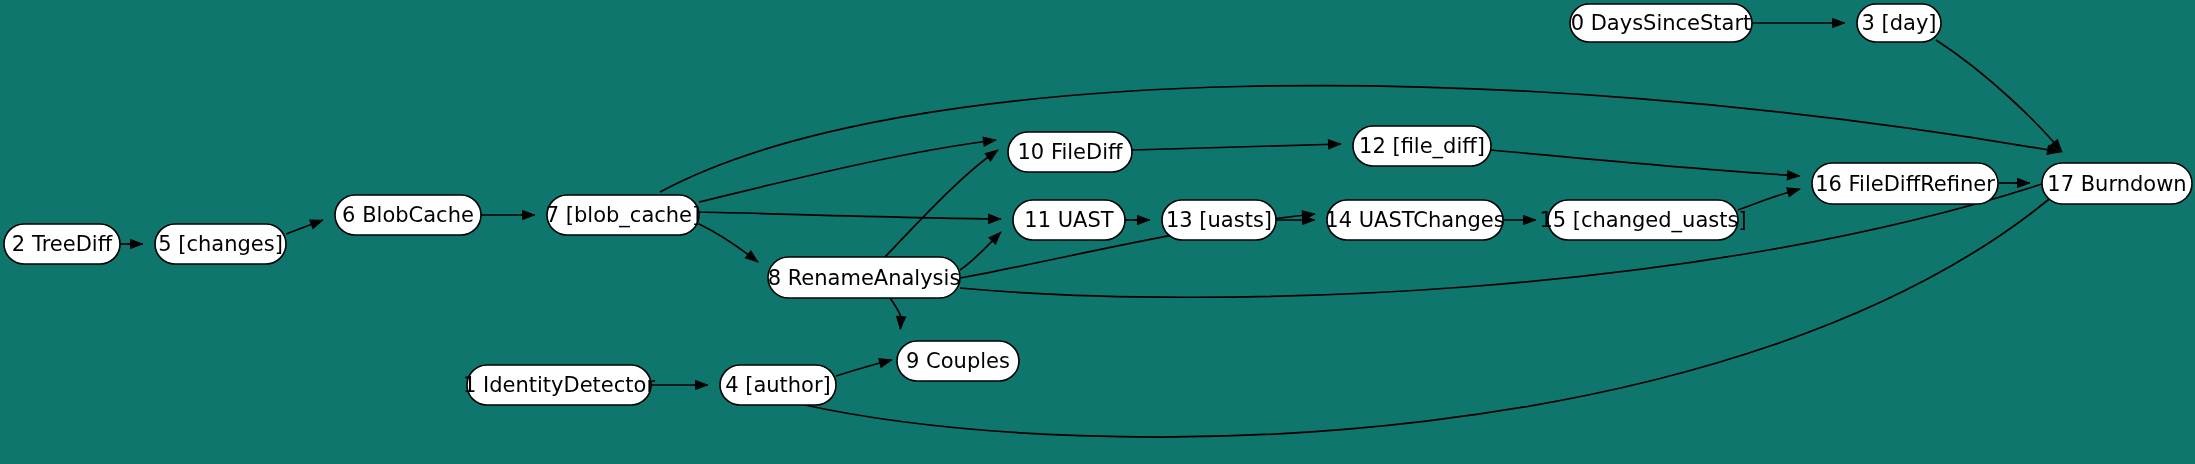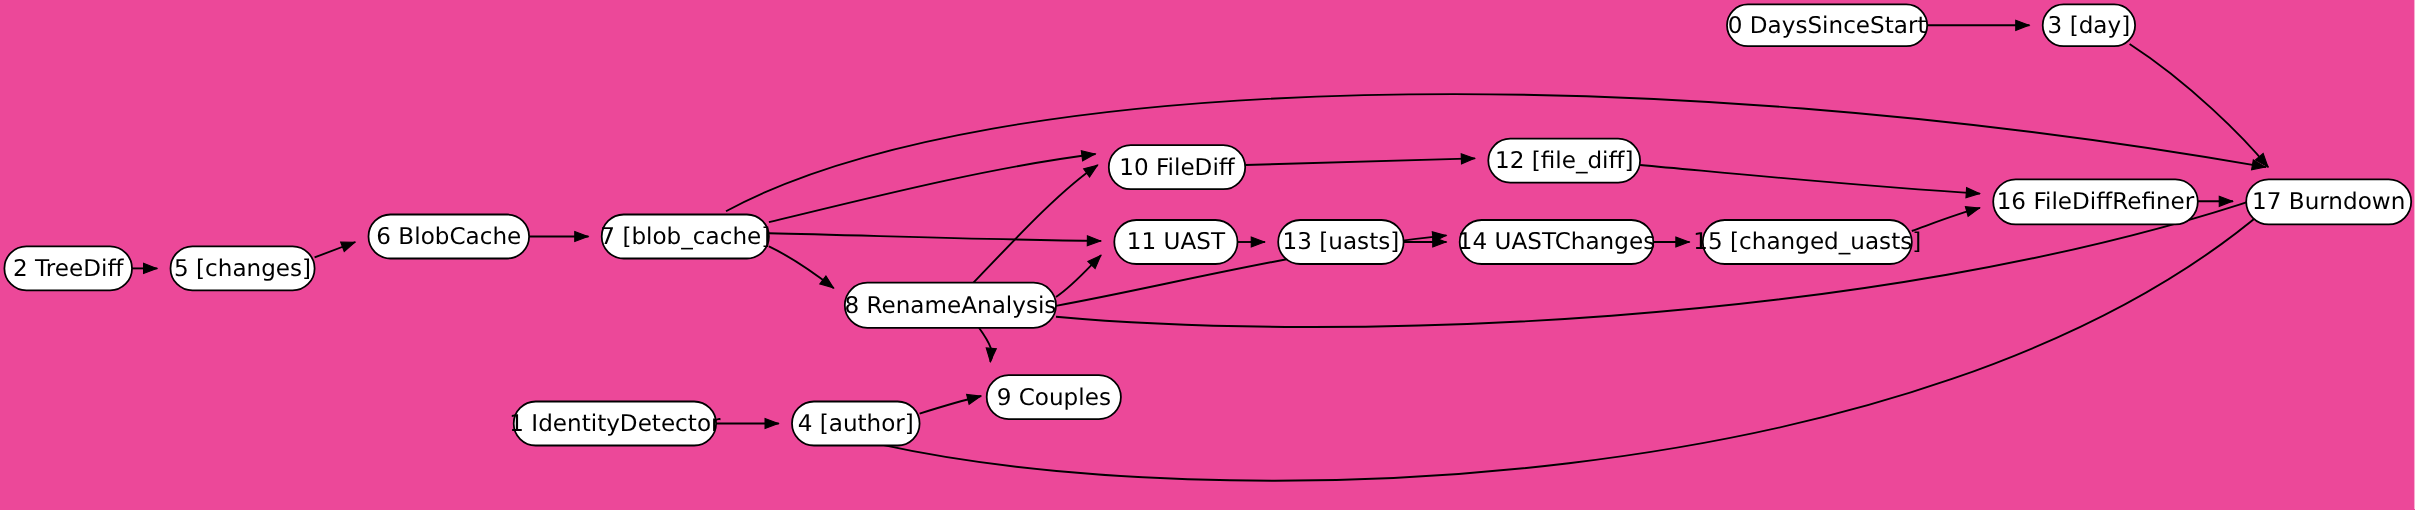--- a/index.html
+++ b/index.html
@@ -7,21 +7,21 @@
     padding: 0;
     background: #ffffff;
   }
   body {
     font-family: "DejaVu Sans", sans-serif;
   }
   #graph-root {
     position: relative;
     width: 2195px;
     height: 464px;
-    background: #ec4899;
+    background: #0f766e;
     overflow: hidden;
   }
   svg#graph-svg {
     position: absolute;
     left: 0;
     top: 0;
     width: 2195px;
     height: 464px;
     display: block;
   }

